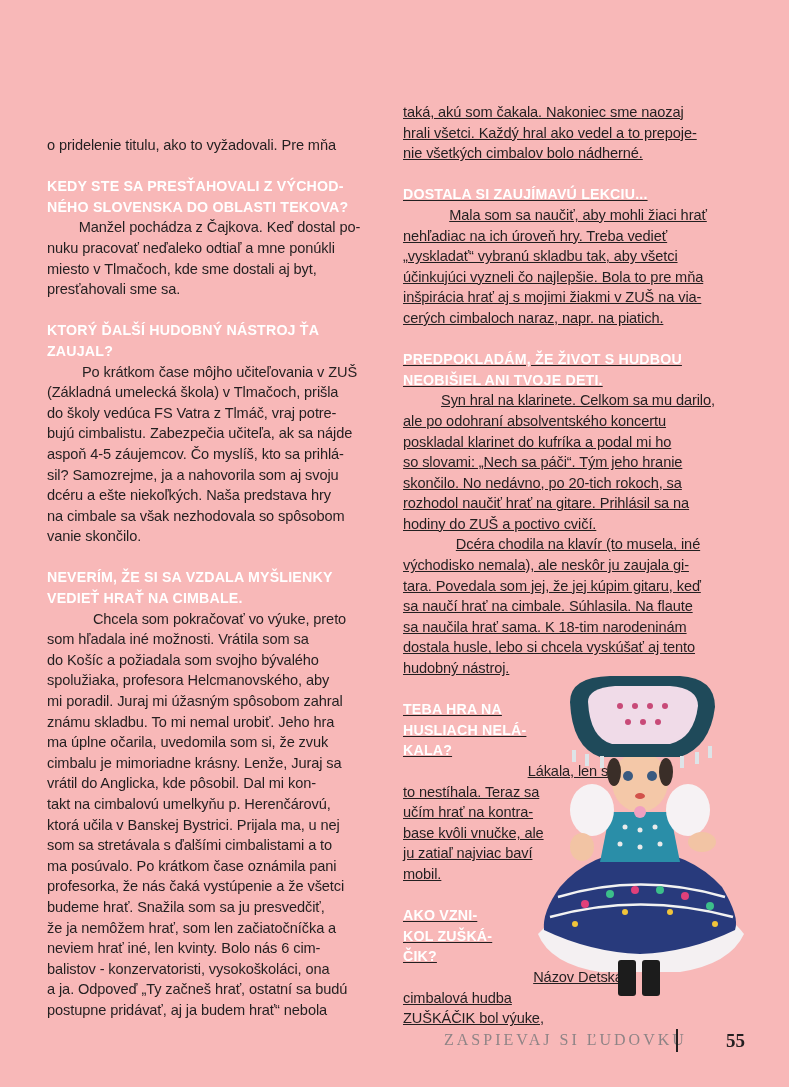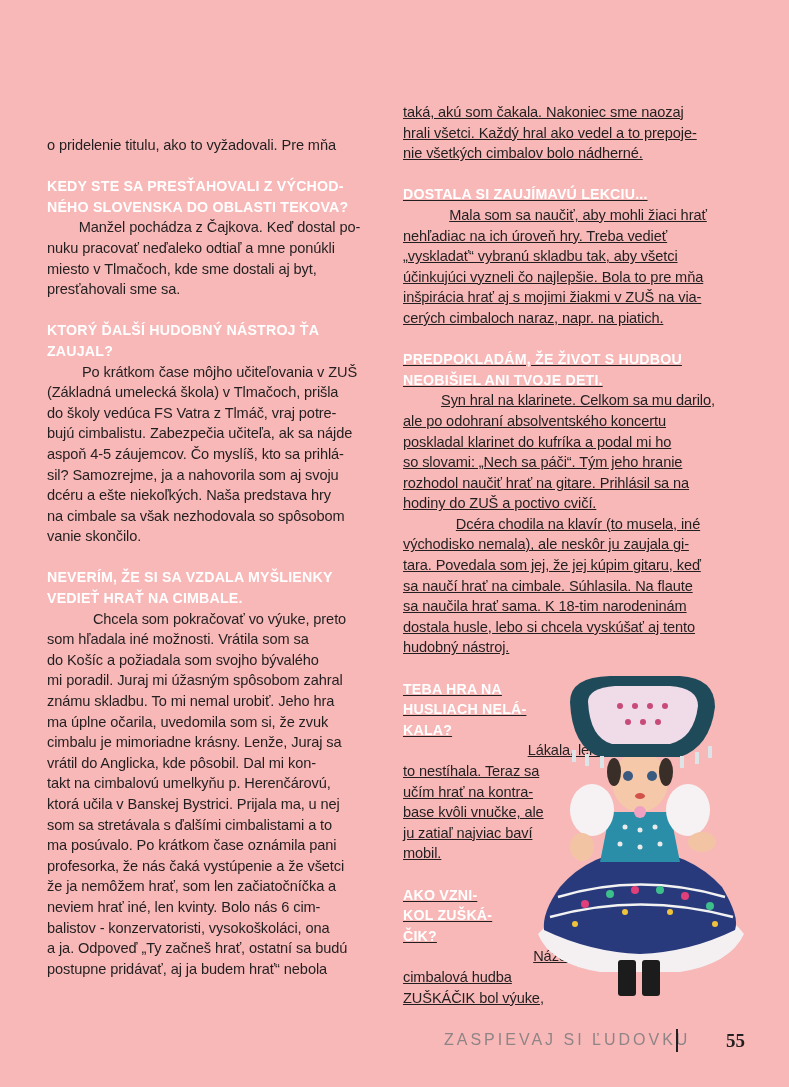--- a/index.html
+++ b/index.html
@@ -21,21 +21,21 @@
   .col-right { left: 403px; width: 330px; text-decoration: underline; }
   .line { white-space: nowrap; height: 20.6px; }
   .ind { padding-left: 20px; text-align: center; }
   .head {
     color: #ffffff; font-weight: bold; font-size: 14.2px;
     letter-spacing: 0.2px; white-space: nowrap; height: 20.6px;
   }
   .gap { height: 20.6px; }
   .footer {
     position: absolute; left: 444px; top: 1031px;
-    font-family: Liberation Sans, sans-serif;
+    font-family: Liberation Serif, serif;
     font-size: 16px; letter-spacing: 3px; color: #8f8486;
     white-space: nowrap;
   }
   .footer-bar {
     position: absolute; left: 676px; top: 1029px;
     width: 2px; height: 23px; background: #231f20;
   }
   .page-num {
     position: absolute; left: 726px; top: 1030px;
     font-family: "Liberation Serif", "DejaVu Serif", serif;
@@ -66,30 +66,32 @@
     <div class="line">sil? Samozrejme, ja a nahovorila som aj svoju</div>
     <div class="line">dcéru a ešte niekoľkých. Naša predstava hry</div>
     <div class="line">na cimbale sa však nezhodovala so spôsobom</div>
     <div class="line">vanie skončilo.</div>
     <div class="gap"></div>
     <div class="head">NEVERÍM, ŽE SI SA VZDALA MYŠLIENKY</div>
     <div class="head">VEDIEŤ HRAŤ NA CIMBALE.</div>
     <div class="line ind">Chcela som pokračovať vo výuke, preto</div>
     <div class="line">som hľadala iné možnosti. Vrátila som sa</div>
     <div class="line">do Košíc a požiadala som svojho bývalého</div>
+    <div class="line">spolužiaka, profesora Helcmanovského, aby</div>
     <div class="line">mi poradil. Juraj mi úžasným spôsobom zahral</div>
     <div class="line">známu skladbu. To mi nemal urobiť. Jeho hra</div>
     <div class="line">ma úplne  očarila, uvedomila som si, že zvuk</div>
     <div class="line">cimbalu je mimoriadne krásny. Lenže, Juraj sa</div>
     <div class="line">vrátil do Anglicka, kde pôsobil. Dal mi kon-</div>
     <div class="line">takt na cimbalovú umelkyňu p. Herenčárovú,</div>
     <div class="line">ktorá učila v Banskej Bystrici. Prijala ma, u nej</div>
     <div class="line">som sa stretávala s ďalšími cimbalistami a to</div>
     <div class="line">ma posúvalo. Po krátkom čase oznámila pani</div>
     <div class="line">profesorka, že nás čaká vystúpenie a že všetci</div>
+    <div class="line">budeme hrať. Snažila som sa ju presvedčiť,</div>
     <div class="line">že ja nemôžem hrať, som len začiatočníčka a</div>
     <div class="line">neviem hrať iné, len kvinty. Bolo nás 6 cim-</div>
     <div class="line">balistov - konzervatoristi, vysokoškoláci, ona</div>
     <div class="line">a ja. Odpoveď „Ty začneš hrať, ostatní sa budú</div>
     <div class="line">postupne pridávať, aj ja budem hrať“ nebola</div>
   </div>
 <div class="col col-right">
     <div class="line">taká, akú som čakala. Nakoniec sme naozaj</div>
     <div class="line">hrali všetci. Každý hral ako vedel a to prepoje-</div>
     <div class="line">nie všetkých cimbalov bolo nádherné.</div>
@@ -101,20 +103,21 @@
     <div class="line">účinkujúci vyzneli čo najlepšie. Bola to pre mňa</div>
     <div class="line">inšpirácia hrať aj s mojimi žiakmi v ZUŠ na via-</div>
     <div class="line">cerých cimbaloch naraz, napr. na piatich.</div>
     <div class="gap"></div>
     <div class="head">PREDPOKLADÁM, ŽE ŽIVOT S HUDBOU</div>
     <div class="head">NEOBIŠIEL ANI TVOJE DETI.</div>
     <div class="line ind">Syn hral na klarinete. Celkom sa mu darilo,</div>
     <div class="line">ale po odohraní absolventského koncertu</div>
     <div class="line">poskladal klarinet do kufríka a podal mi ho</div>
     <div class="line">so slovami: „Nech sa páči“. Tým jeho hranie</div>
+    <div class="line">skončilo. No nedávno, po 20-tich rokoch, sa</div>
     <div class="line">rozhodol naučiť  hrať na gitare. Prihlásil sa na</div>
     <div class="line">hodiny do ZUŠ a poctivo cvičí.</div>
     <div class="line ind">Dcéra chodila na klavír (to musela, iné</div>
     <div class="line">východisko nemala), ale neskôr ju zaujala gi-</div>
     <div class="line">tara. Povedala som jej, že jej kúpim gitaru, keď</div>
     <div class="line">sa naučí hrať na cimbale. Súhlasila. Na flaute</div>
     <div class="line">sa naučila hrať sama. K 18-tim narodeninám</div>
     <div class="line">dostala husle, lebo si chcela vyskúšať aj tento</div>
     <div class="line">hudobný nástroj.</div>
     <div class="gap"></div>

